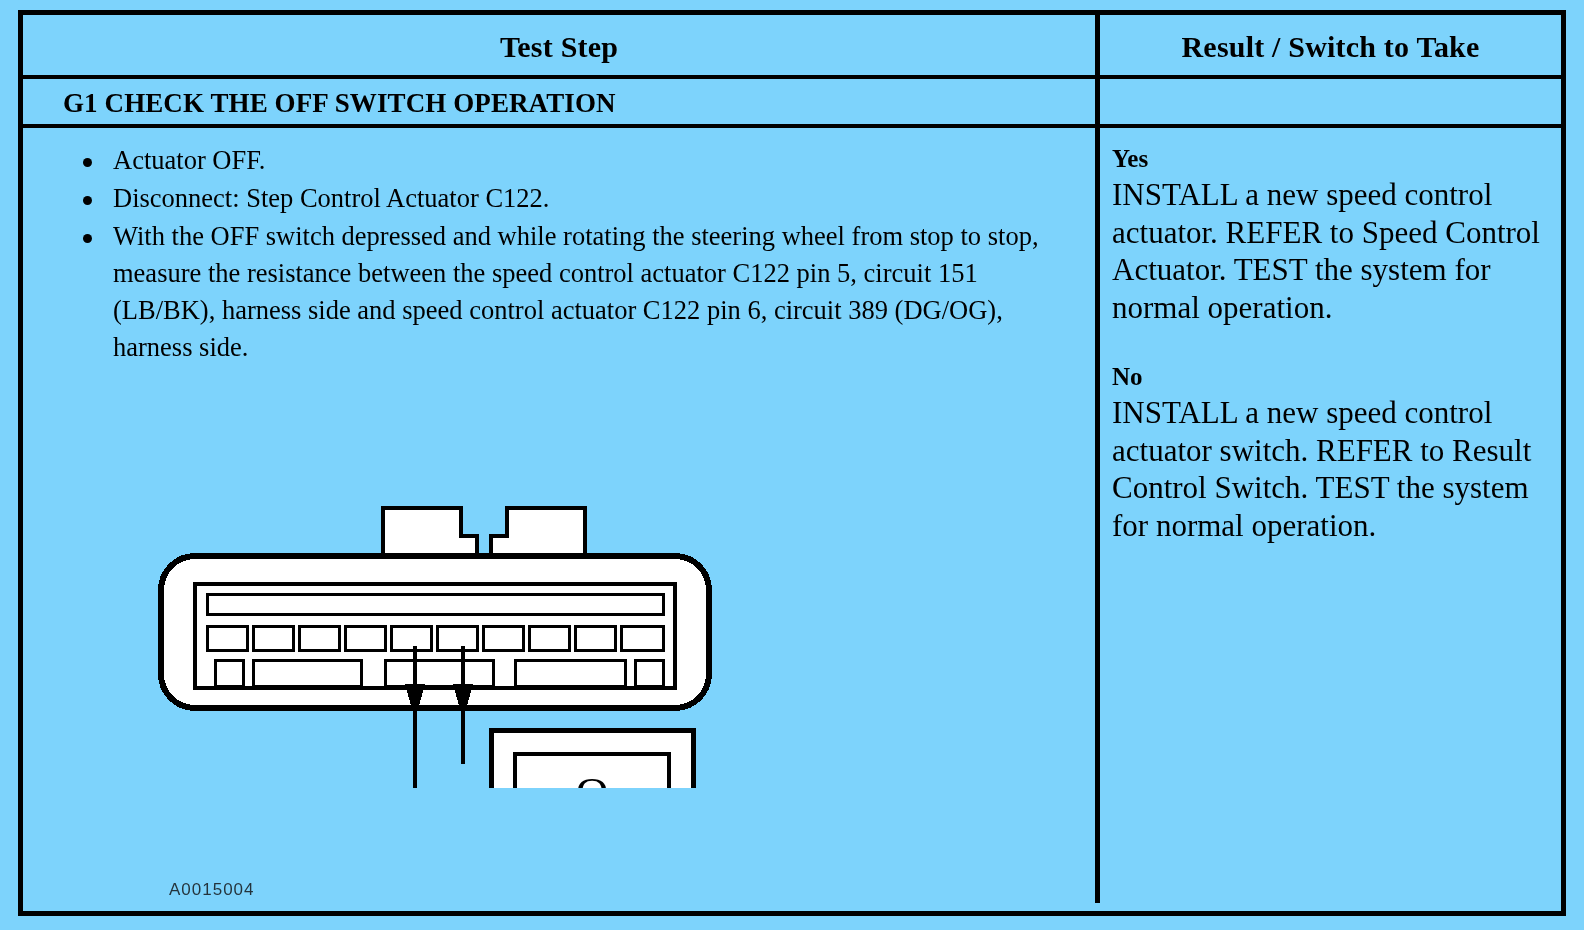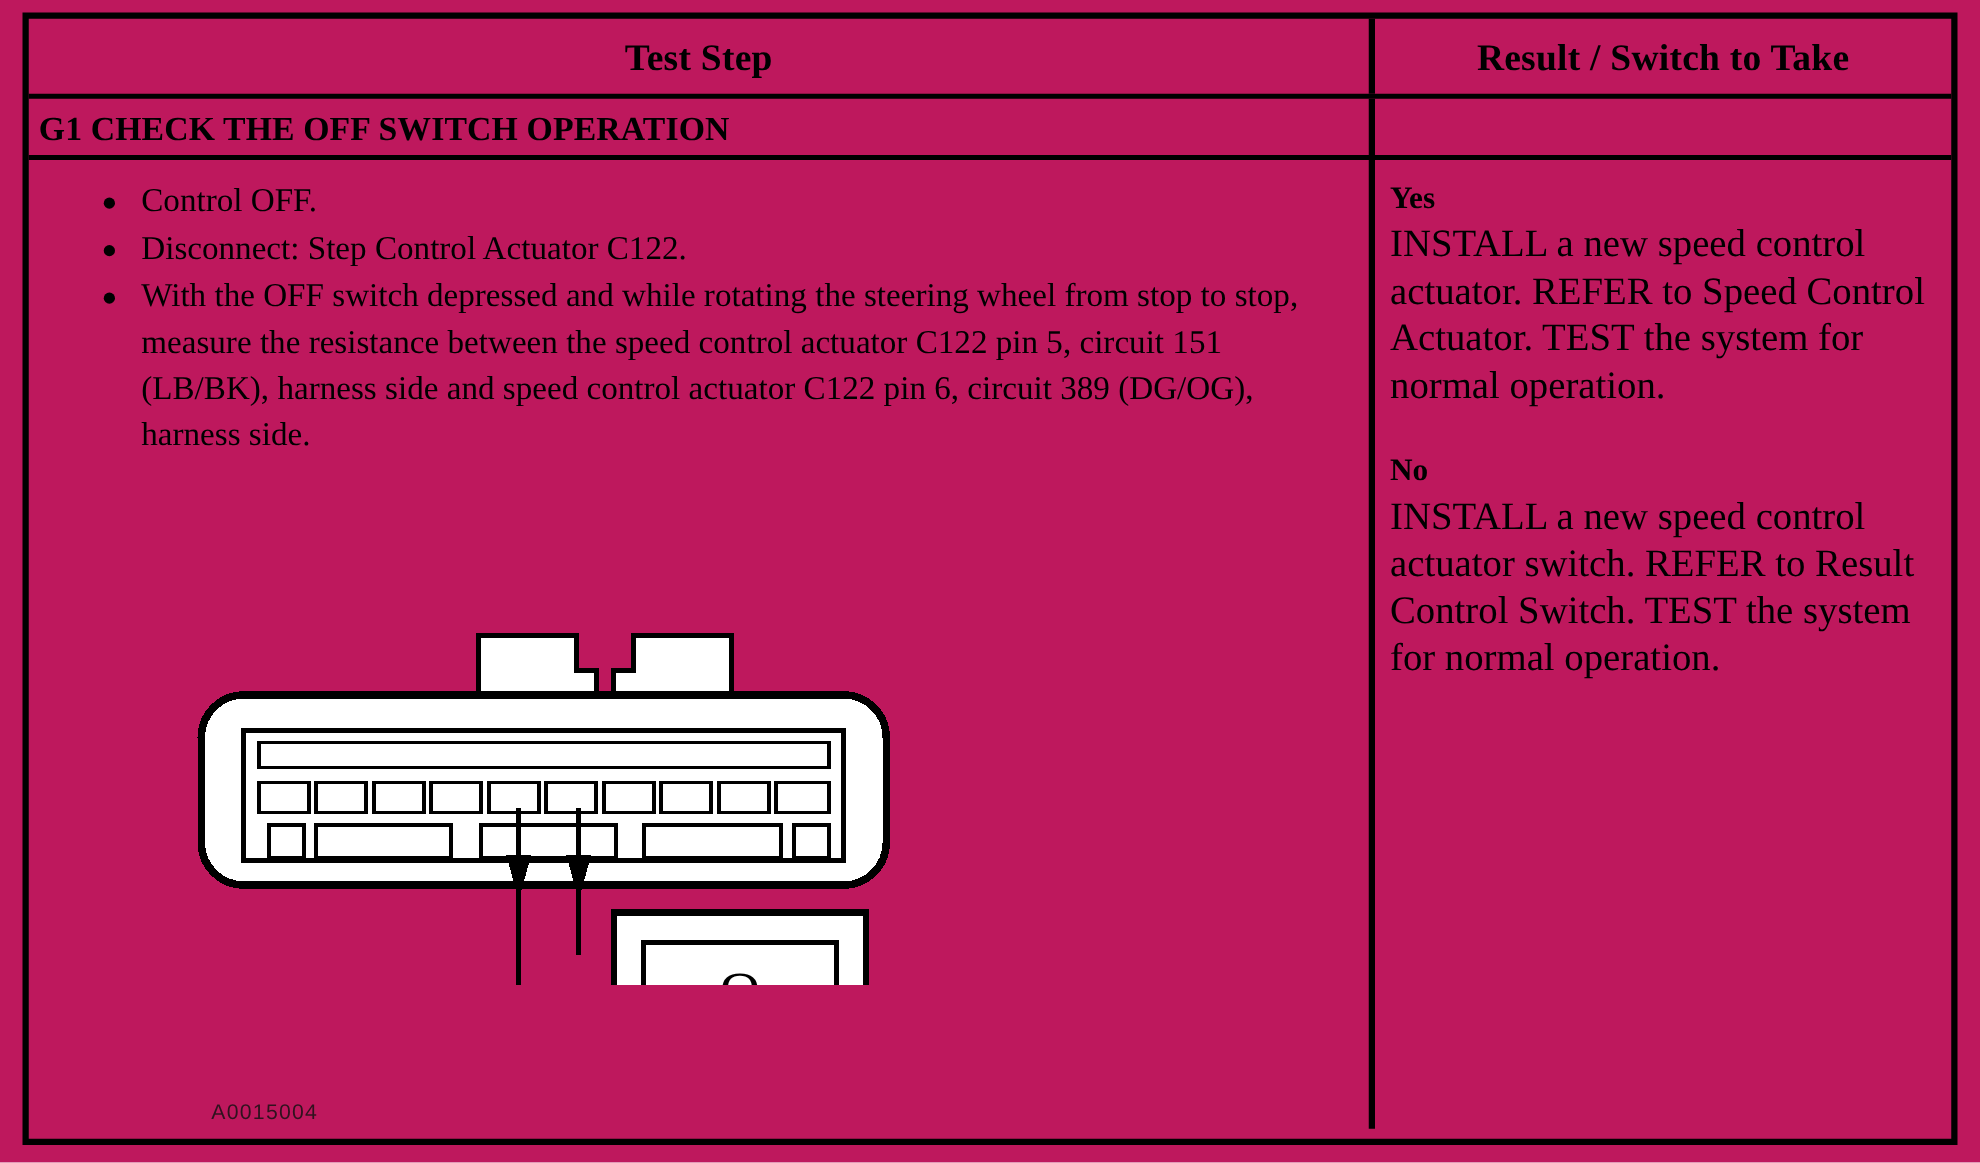--- a/index.html
+++ b/index.html
@@ -2,21 +2,21 @@
 <html><head>
 <meta charset="utf-8">
 <style>
   html,body{margin:0;padding:0;background:#ffffff;}
   body{
     width:1584px;height:930px;
     font-family:"Liberation Serif","DejaVu Serif",serif;
     color:#000000;
     -webkit-font-smoothing:none;
   }
-  .sheet{position:relative;width:1584px;height:930px;overflow:hidden;background:#be185d;}
+  .sheet{position:relative;width:1584px;height:930px;overflow:hidden;background:#7dd3fc;}
 
   
   .tbl{
     position:absolute;left:18px;top:10px;
     width:1548px;height:906px;
     box-sizing:border-box;
     border:5px solid #000;
   }
   .row-head,.row-title,.row-body{display:flex;box-sizing:border-box;width:100%;}
   .row-head{height:64px;border-bottom:4px solid #000;}
@@ -25,21 +25,21 @@
 
   .cl{width:1077px;box-sizing:border-box;border-right:5px solid #000;position:relative;}
   .cr{flex:1;box-sizing:border-box;position:relative;}
 
   .hdr-txt{
     width:100%;text-align:center;font-weight:bold;font-size:30px;
     line-height:64px;letter-spacing:.2px;
   }
   .title-txt{
     font-weight:bold;font-size:27px;line-height:49px;padding-left:8px;
-    letter-spacing:.1px;white-space:nowrap;
+    letter-spacing:.1px;white-space:nowrap;margin-left:32px;
   }
 
   
   .body-left{padding:14px 12px 0 12px;box-sizing:border-box;height:100%;position:relative;}
   ul.steps{list-style:none;margin:0;padding:0;}
   ul.steps li{
     position:relative;padding-left:78px;font-size:26.5px;line-height:37px;
     margin:0 0 1px 0;
   }
   ul.steps li .bul{
@@ -88,21 +88,21 @@
     </div>
 
     <div class="row-body">
 
       <div class="cl">
         <div class="body-left">
 
           <ul class="steps">
             <li>
               <span class="bul"></span>
-              <span>Control OFF.</span>
+              <span>Actuator OFF.</span>
             </li>
             <li>
               <span class="bul"></span>
               <span>Disconnect: Step Control Actuator C122.</span>
             </li>
             <li>
               <span class="bul"></span>
               <span>With the OFF switch depressed and while rotating the steering wheel from stop to stop, measure the resistance between the speed control actuator C122 pin 5, circuit 151 (LB/BK), harness side and speed control actuator C122 pin 6, circuit 389 (DG/OG), harness side.</span>
             </li>
           </ul>

